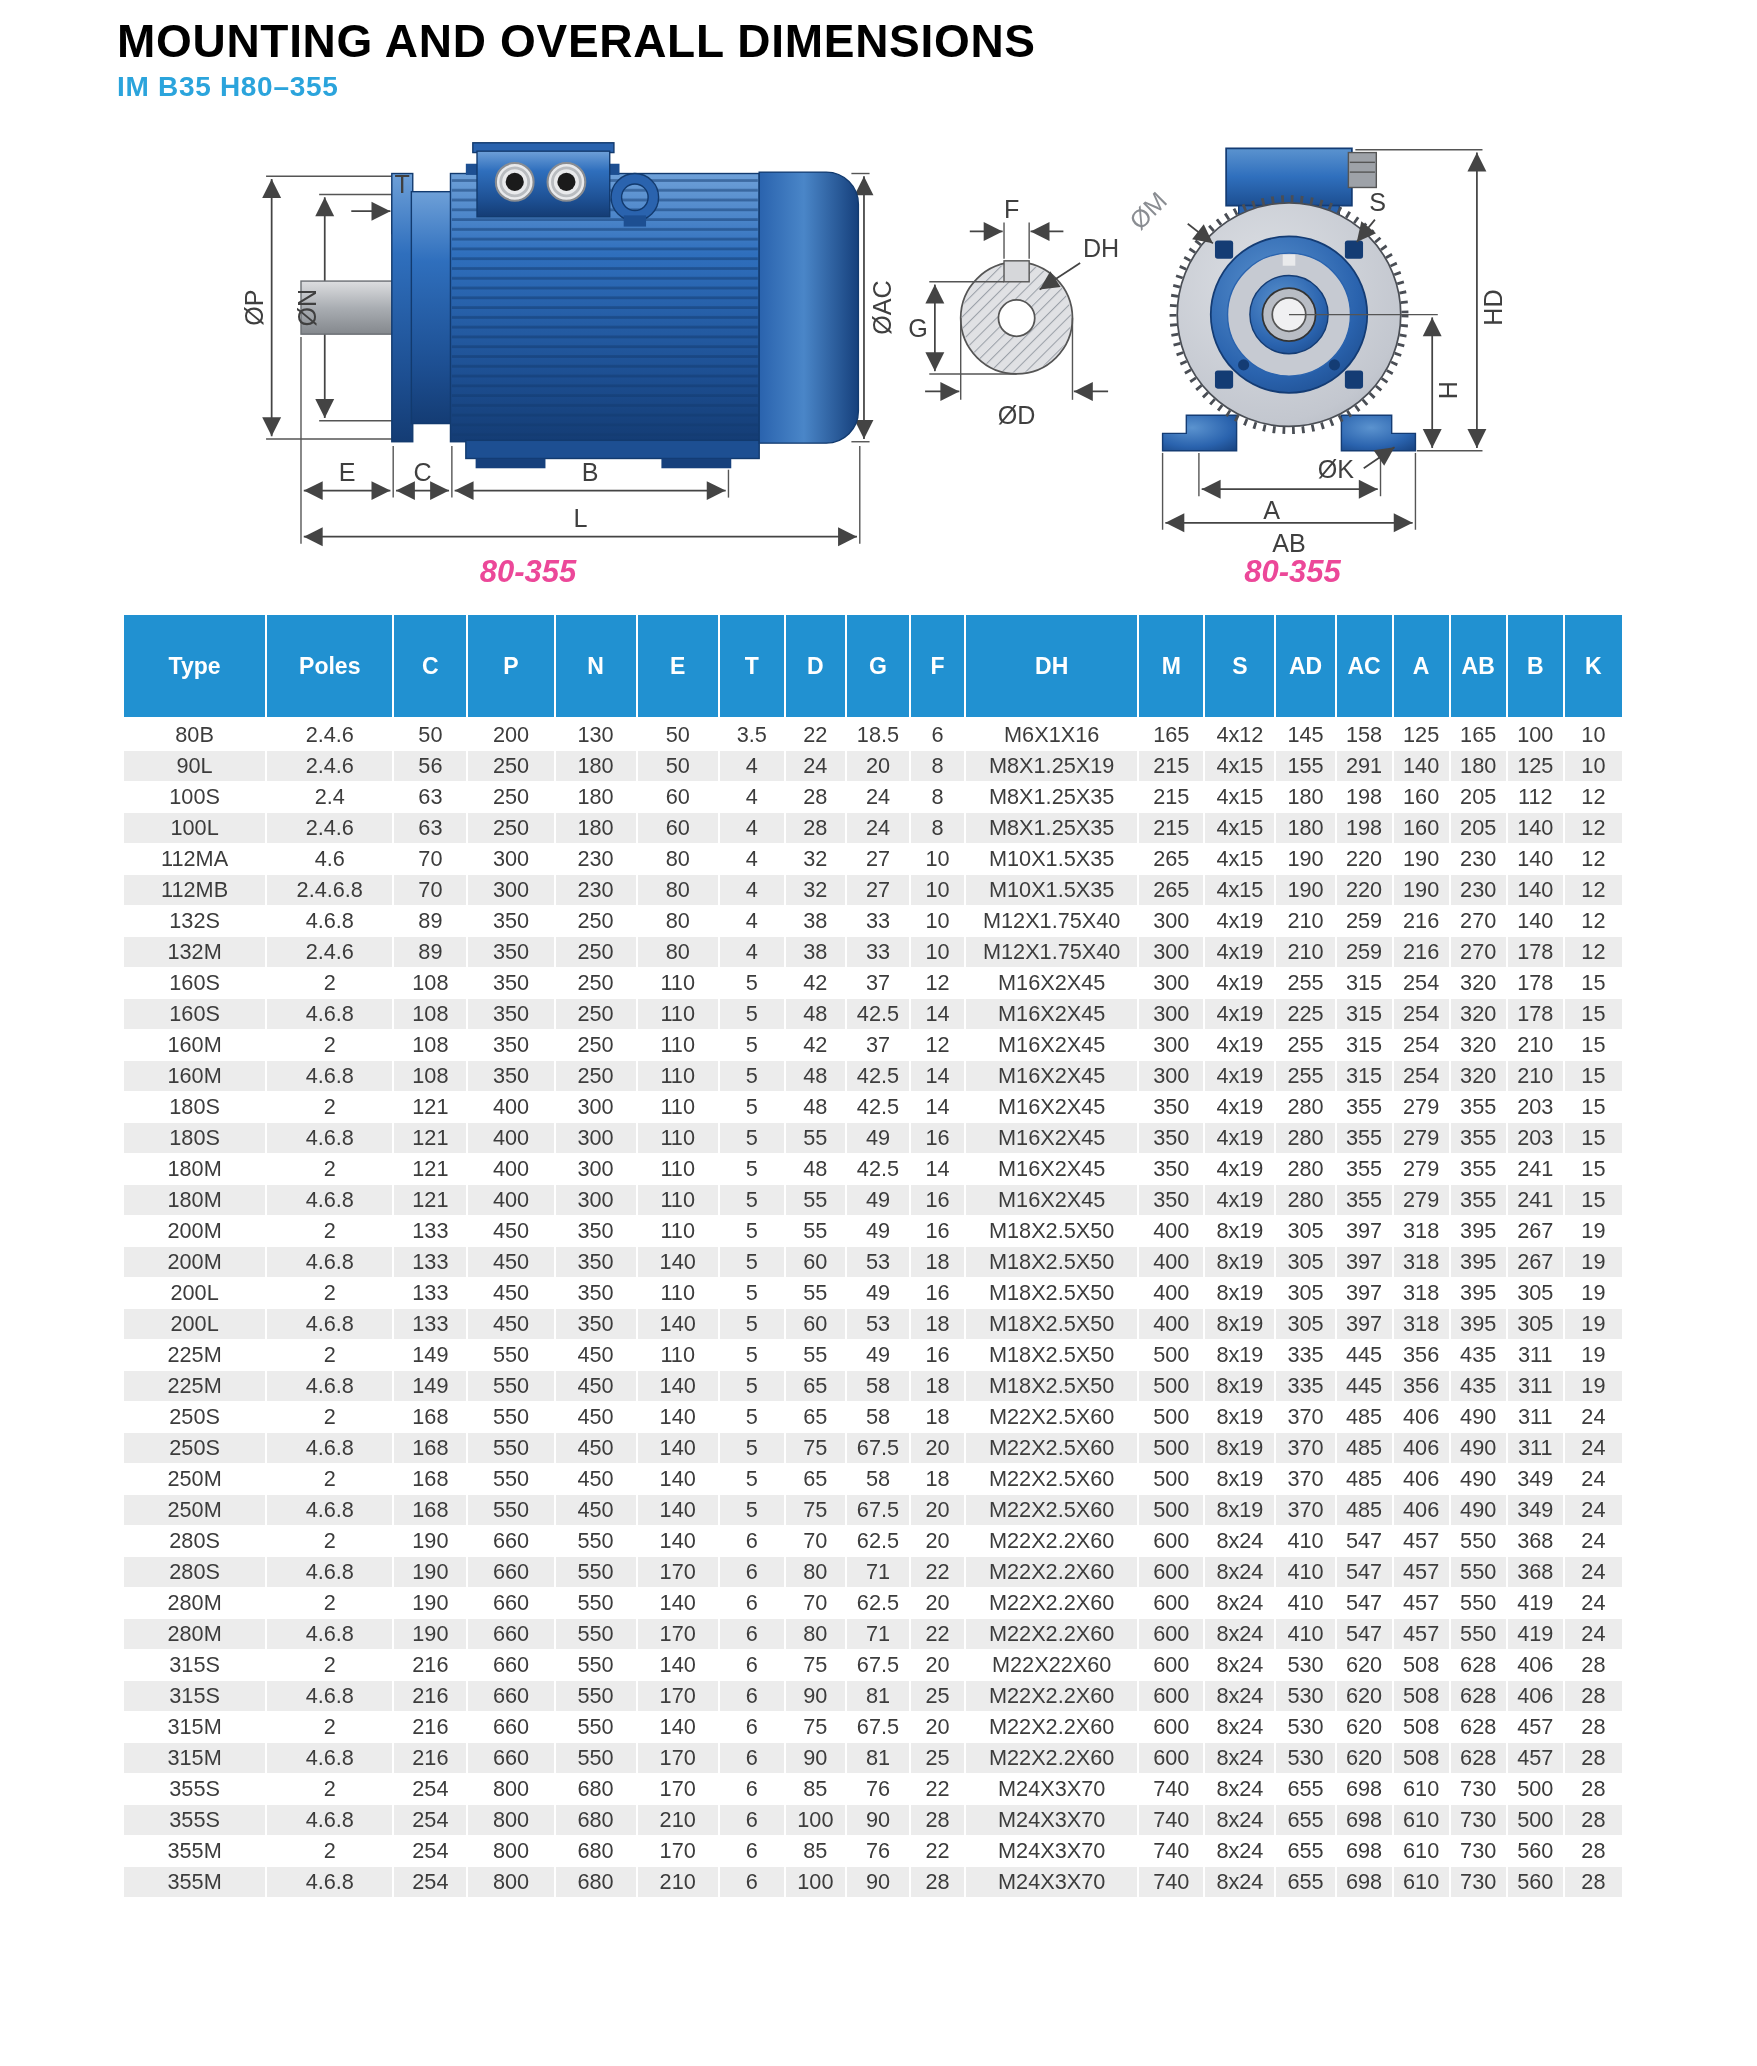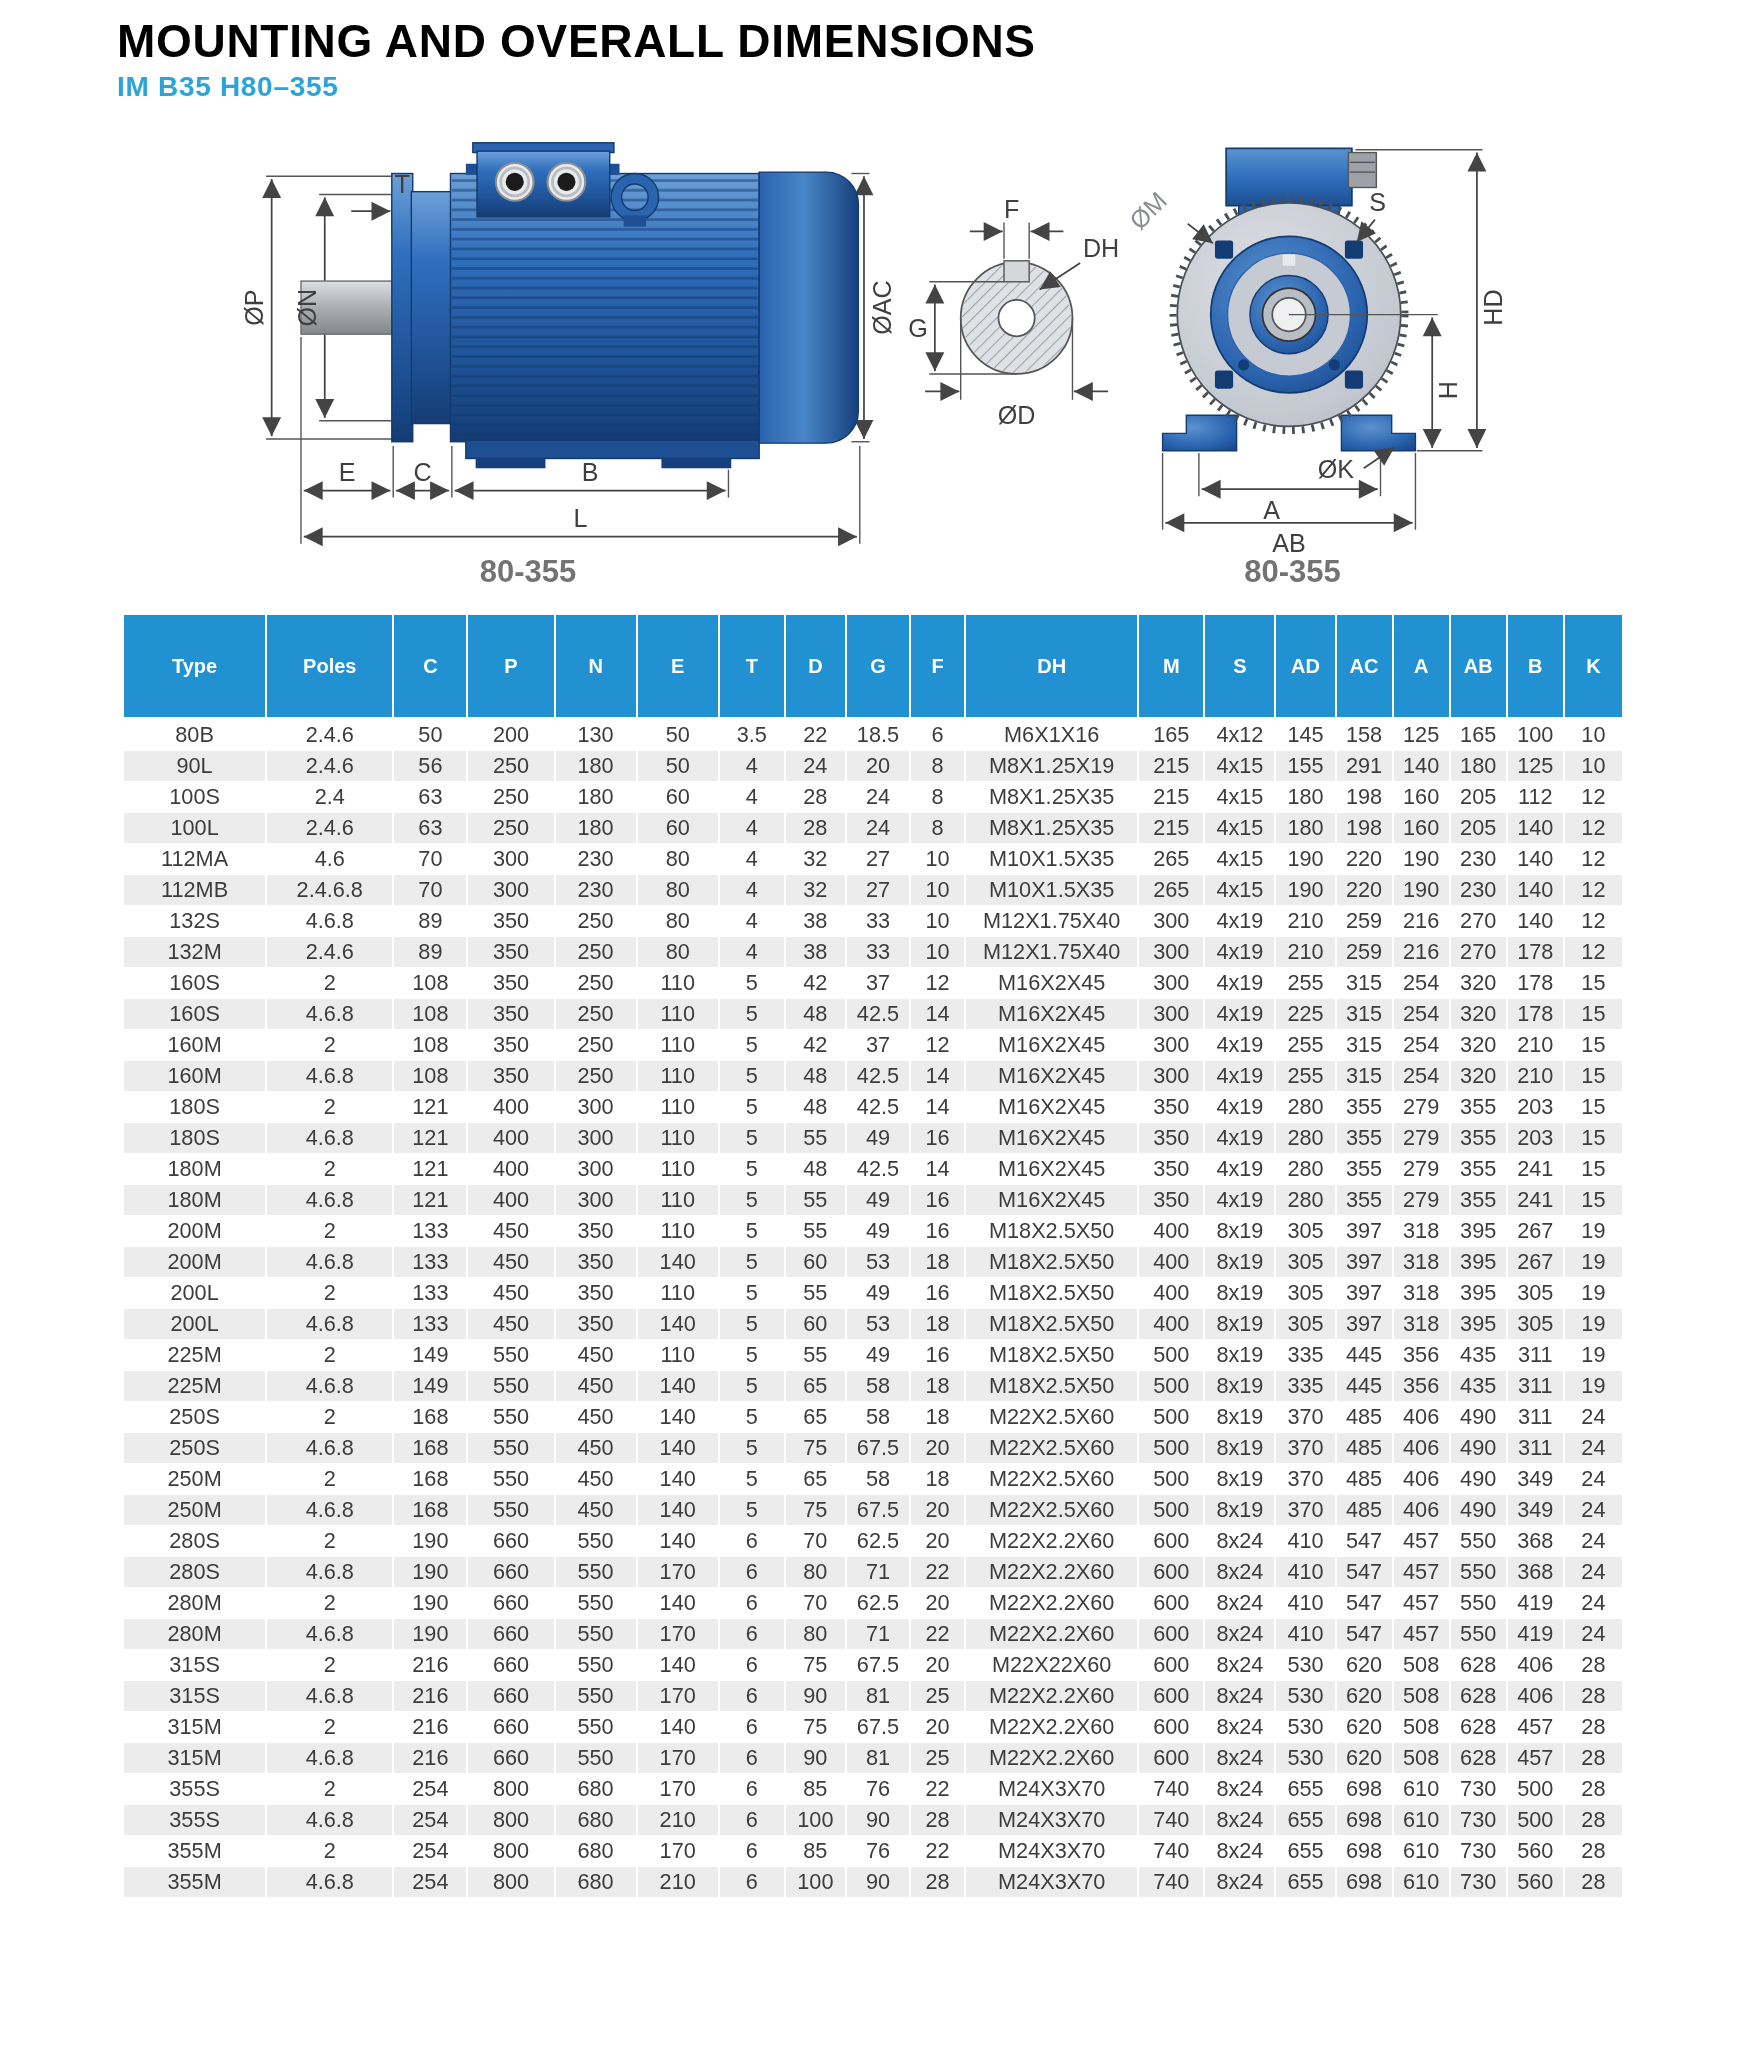--- a/index.html
+++ b/index.html
@@ -5,27 +5,27 @@
   * { box-sizing: border-box; margin: 0; padding: 0; }
   html,body { width: 1757px; height: 2066px; background: #ffffff;
     font-family: "Liberation Sans", sans-serif; position: relative; overflow: hidden; }
   .abs { position: absolute; }
   .page-title { left: 117px; top: 14px; font-size: 46px; font-weight: bold;
     color: #000000; letter-spacing: 0.7px; white-space: nowrap; }
   .page-subtitle { left: 117px; top: 71px; font-size: 28px; font-weight: bold;
     color: #2ba4dc; letter-spacing: 0.7px; white-space: nowrap; }
   svg.drawing { position: absolute; }
   .caption { position: absolute; top: 554px; font-size: 31px; font-weight: bold;
-    color: #737373; text-align: center; }
+    color: #ec4899; text-align: center; font-style: italic; }
   .caption-left  { left: 161px;  width: 734px; }
   .caption-right { left: 908px; width: 769px; }
   table.dims { position: absolute; left: 124px; top: 615px; width: 1498px;
     border-collapse: separate; border-spacing: 0; table-layout: fixed; }
   table.dims th { background: #2191d1; color: #ffffff; height: 105px;
-    font-size: 20px; font-weight: bold; text-align: center; vertical-align: middle;
+    font-size: 23px; font-weight: bold; text-align: center; vertical-align: middle;
     border-right: 2.1px solid #ffffff; border-bottom: 3.5px solid #ffffff; }
   table.dims th:last-child { border-right: none; }
   table.dims td { height: 31px; font-size: 21.7px; color: #3c3c3c; text-align: center;
     vertical-align: middle; border-right: 2.1px solid #ffffff;
     border-bottom: 1.4px solid #ffffff; white-space: nowrap; background: #ffffff; }
   table.dims td:last-child { border-right: none; }
   table.dims tr.odd td { background: #ececec; }
   text.dimlab { fill: #3f3f3f; font-size: 36px; font-family: "Liberation Sans", sans-serif; }
   text.dimlab-gray { fill: #8a8d92; font-size: 36px; font-family: "Liberation Sans", sans-serif; }
   line.ext { stroke: #555; stroke-width: 2; }

